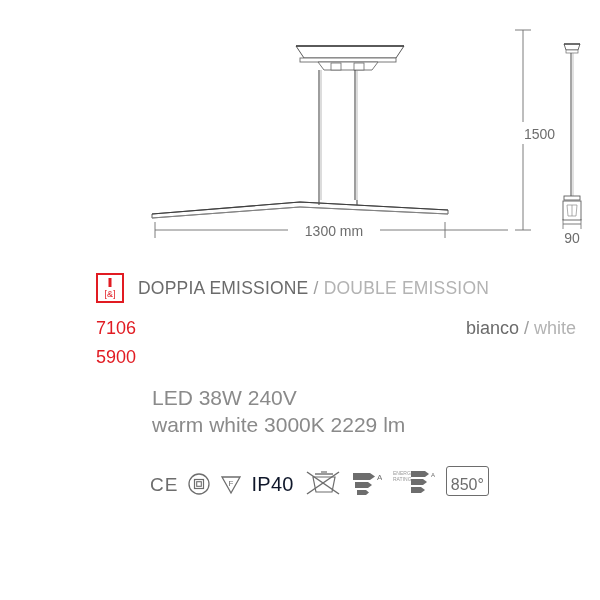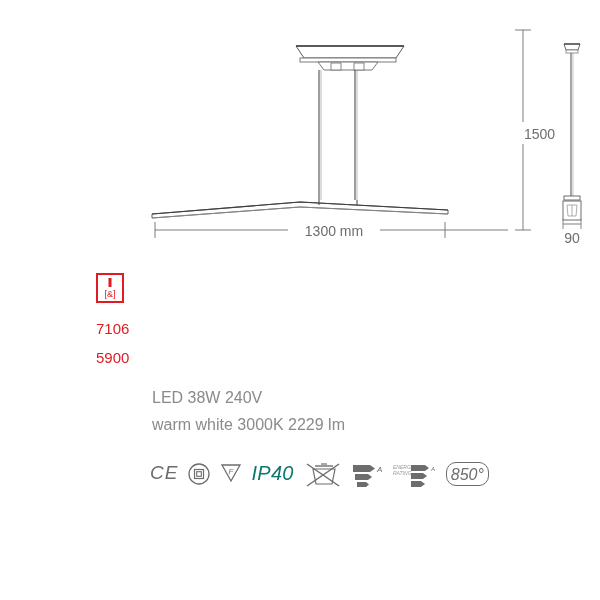--- a/index.html
+++ b/index.html
@@ -91,21 +91,21 @@
   }
   .emission-text .sep {
     color: #9e9e9e;
   }
   .emission-text .en {
     color: #b3b3b3;
   }
 
   .code-row {
     height: 29px;
-    font-size: 15px;
+    font-size: 18px;
     white-space: nowrap;
     justify-content: space-between;
   }
   .code {
     color: #e11b22;
     width: 52px;
     flex: 0 0 auto;
   }
   .code-label {
     padding-left: 4px;
@@ -115,54 +115,53 @@
   }
   .code-label .sep {
     color: #9e9e9e;
   }
   .code-label .en {
     color: #b3b3b3;
   }
 
   .lamp-block {
     margin-top: 12px;
-    font-size: 16px;
+    font-size: 21px;
     color: #8a8a8a;
     line-height: 27px;
     padding-left: 56px;
   }
 
   
   .symbols {
     position: absolute;
     left: 150px;
     top: 462px;
     height: 34px;
     display: flex;
-    align-items: flex-start;
-    font-style: italic;
+    align-items: flex-end;
   }
   .symbols > * {
     margin-right: 9px;
     flex: 0 0 auto;
   }
   .sym-ce {
     font-size: 19px;
     color: #6d6d6d;
     letter-spacing: 1px;
   }
   .ip-text {
     font-size: 20px;
-    color: #0f766e;
+    color: #0f172a;
     letter-spacing: 0.3px;
   }
   .temp-box {
     border: 1.6px solid #6d6d6d;
-    border-radius: 10px;
-    padding: 3px 4px 2px 4px;
+    border-radius: 3px;
+    padding: 9px 4px 2px 4px;
     font-size: 16px;
     color: #6d6d6d;
     line-height: 17px;
   }
 </style>
 </head>
 <body>
 
 <div id="sheet">
 
@@ -231,24 +230,34 @@
     </svg>
   </div>
 
   <div class="spec">
 
     <div class="row emission-row">
       <div class="emission-icon">
         <div class="bar"></div>
         <div class="brackets">[&amp;]</div>
       </div>
+      <div class="emission-text">
+        <span class="it">DOPPIA EMISSIONE</span>
+        <span class="sep">/</span>
+        <span class="en">DOUBLE EMISSION</span>
+      </div>
     </div>
 
     <div class="row code-row">
       <div class="code">7106</div>
+      <div class="code-label">
+        <span class="it">bianco</span>
+        <span class="sep">/</span>
+        <span class="en">white</span>
+      </div>
     </div>
 
     <div class="row code-row">
       <div class="code">5900</div>
     </div>
 
     <div class="lamp-block">
       <div>LED 38W 240V</div>
       <div>warm white 3000K 2229 lm</div>
     </div>

